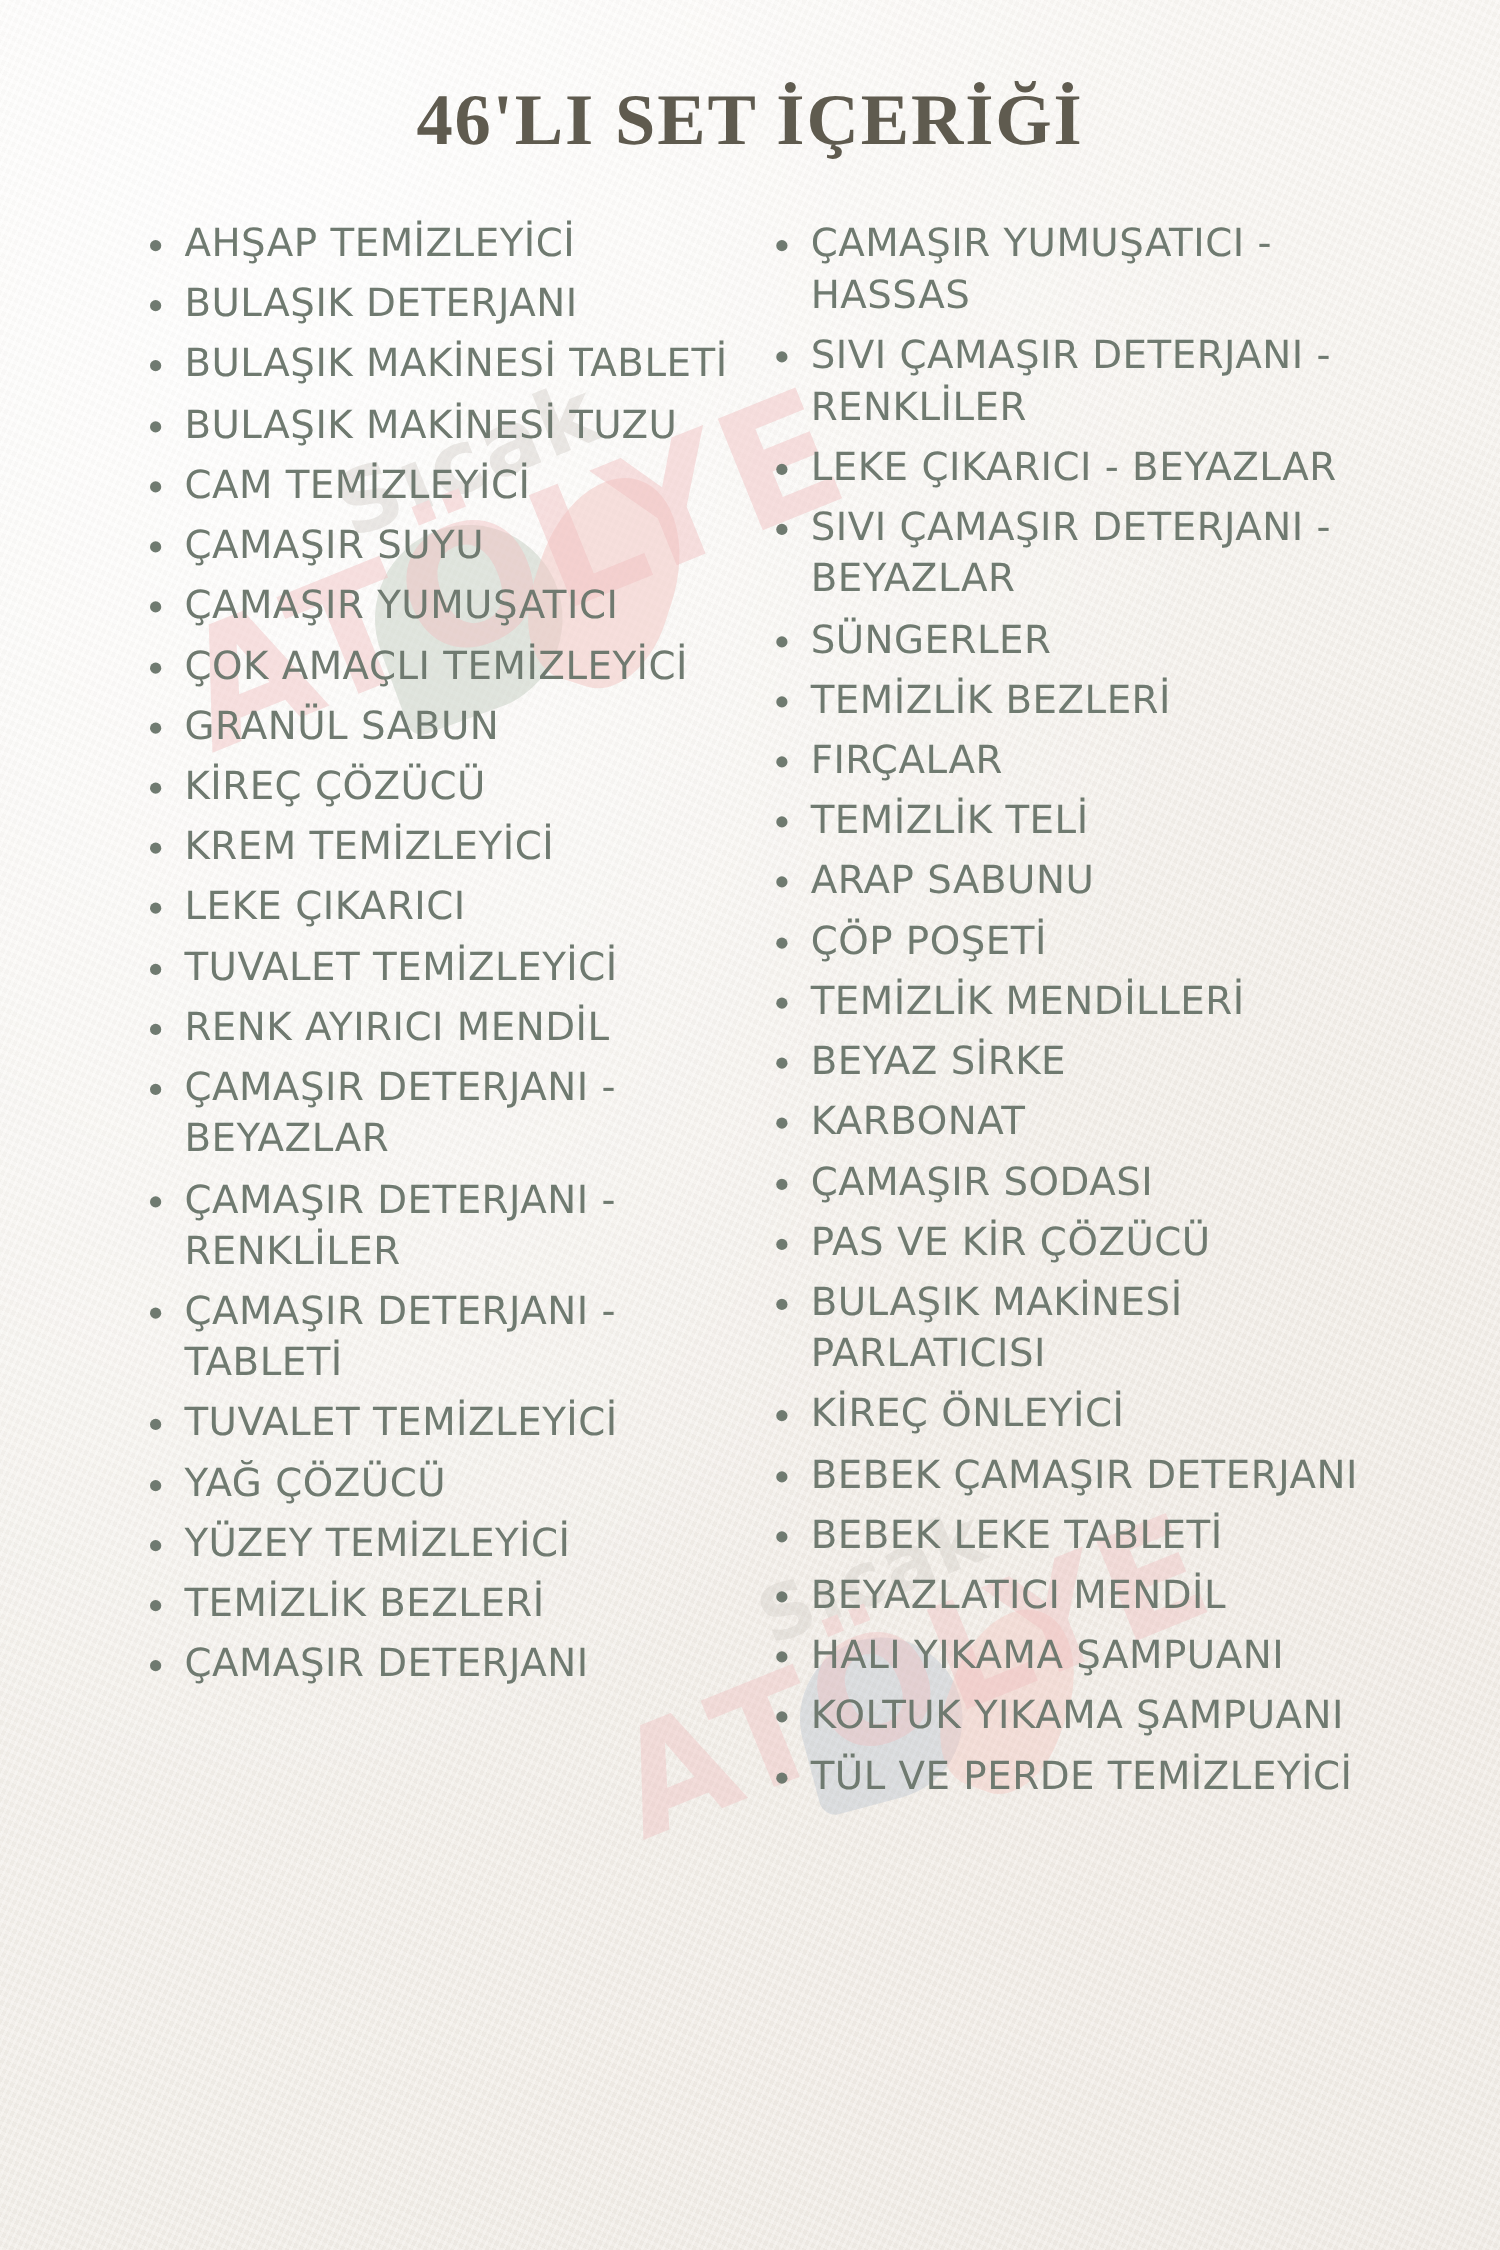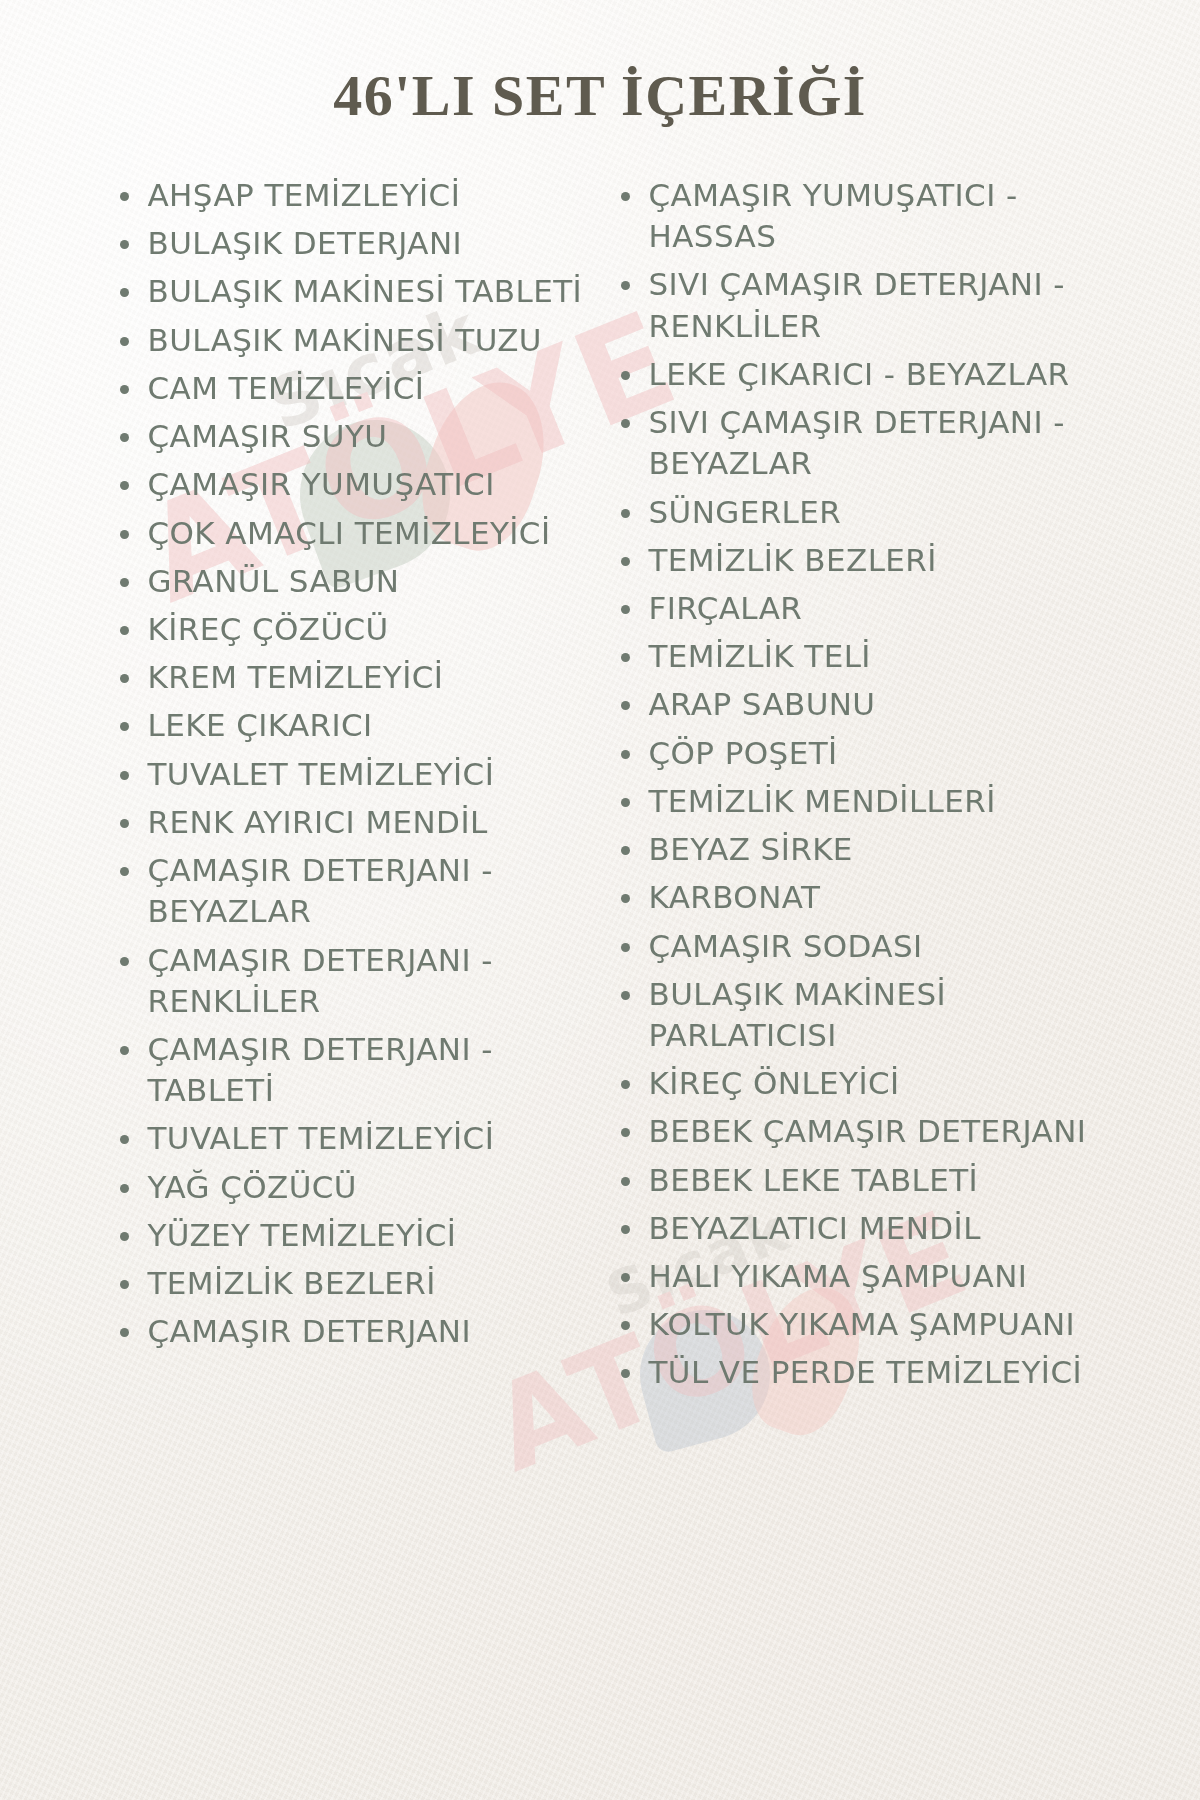--- a/index.html
+++ b/index.html
@@ -234,20 +234,21 @@
           <li>SÜNGERLER</li>
           <li>TEMİZLİK BEZLERİ</li>
           <li>FIRÇALAR</li>
           <li>TEMİZLİK TELİ</li>
           <li>ARAP SABUNU</li>
           <li>ÇÖP POŞETİ</li>
           <li>TEMİZLİK MENDİLLERİ</li>
           <li>BEYAZ SİRKE</li>
           <li>KARBONAT</li>
           <li>ÇAMAŞIR SODASI</li>
+          <li>PAS VE KİR ÇÖZÜCÜ</li>
           <li>BULAŞIK MAKİNESİ PARLATICISI</li>
           <li>KİREÇ ÖNLEYİCİ</li>
           <li>BEBEK ÇAMAŞIR DETERJANI</li>
           <li>BEBEK LEKE TABLETİ</li>
           <li>BEYAZLATICI MENDİL</li>
           <li>HALI YIKAMA ŞAMPUANI</li>
           <li>KOLTUK YIKAMA ŞAMPUANI</li>
           <li>TÜL VE PERDE TEMİZLEYİCİ</li>
         </ul>
     </div>

